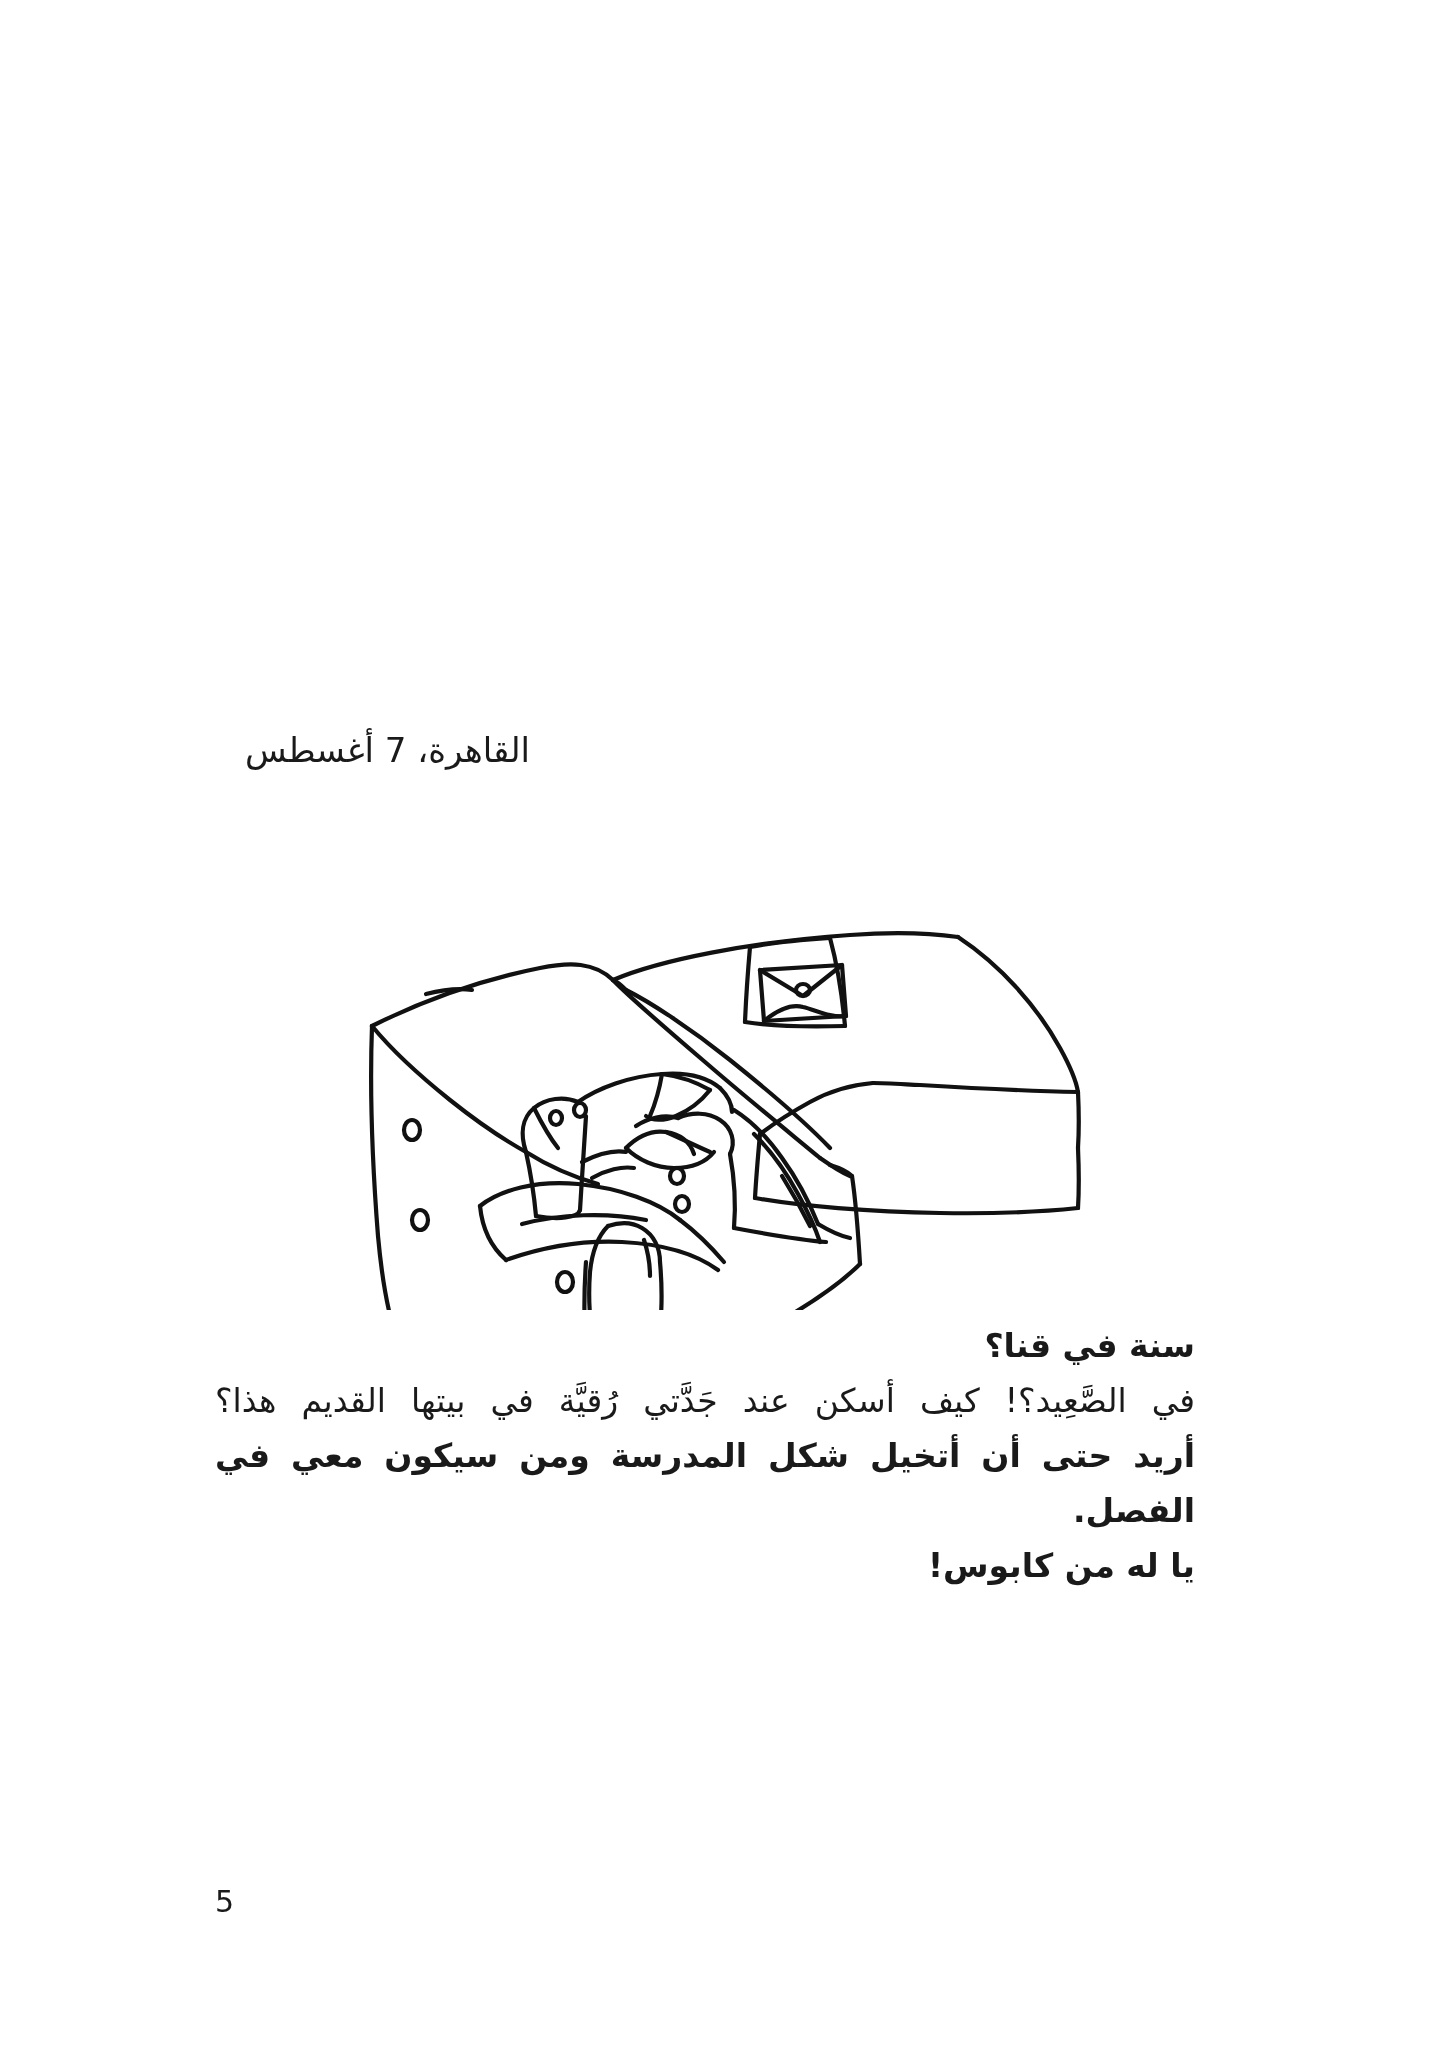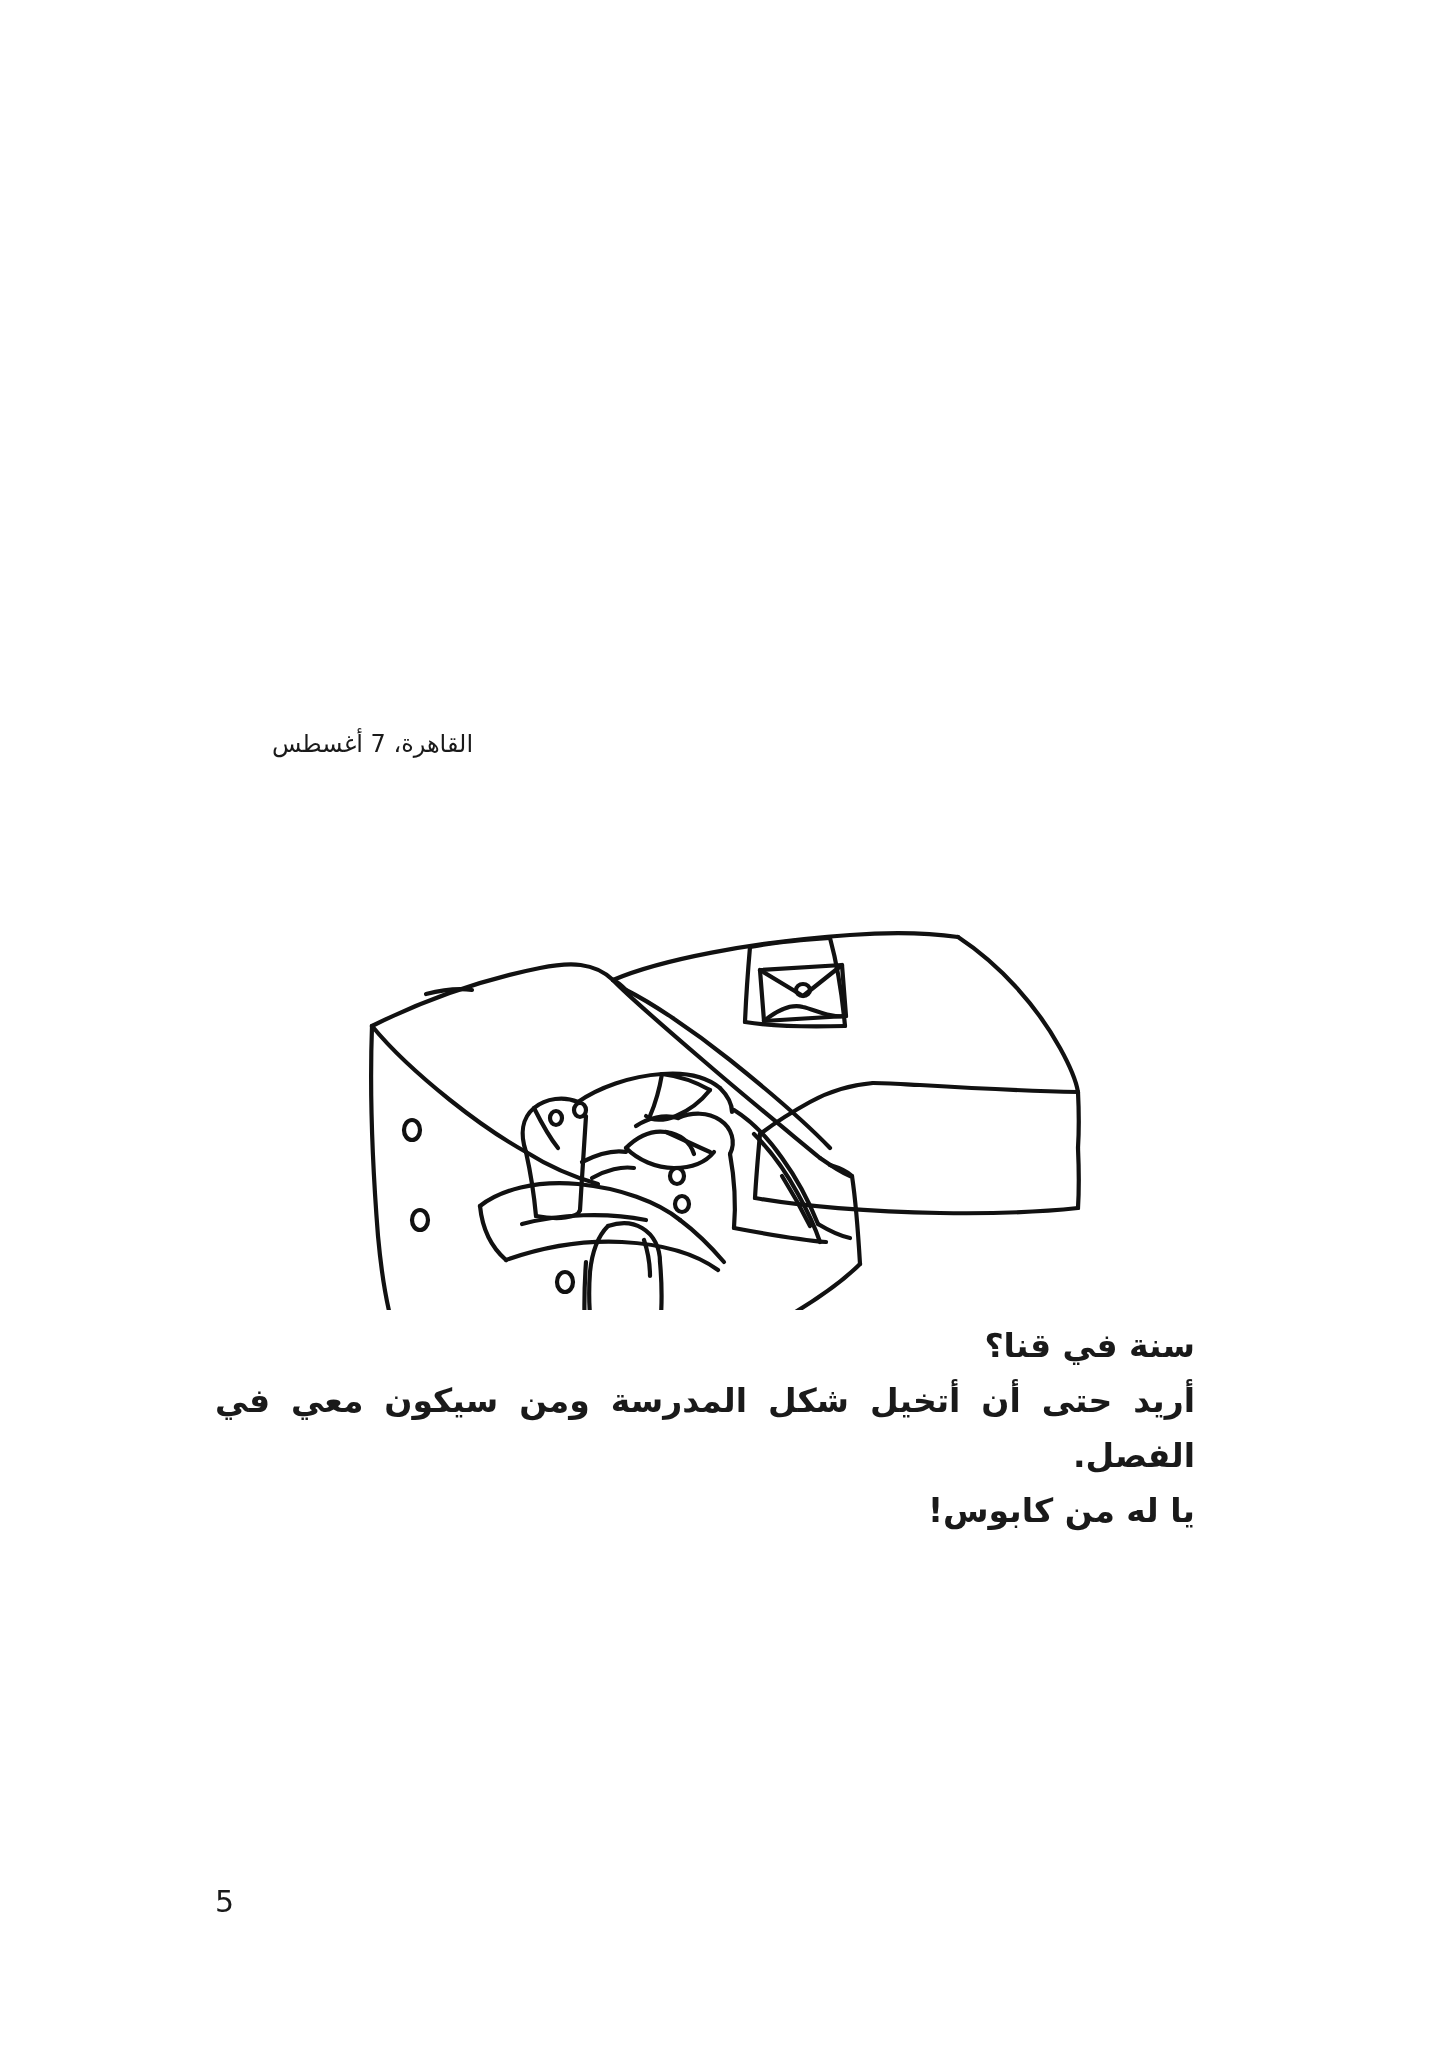--- a/index.html
+++ b/index.html
@@ -20,23 +20,23 @@
     overflow: hidden;
     margin: 0 auto;
   }
 
   
   .dateline {
     position: absolute;
     top: 728px;
     right: 915px;       
     left: 215px;
-    text-align: center;
+    text-align: right;
     direction: rtl;
-    font-size: 24px;
+    font-size: 34px;
     line-height: 1.35;
     letter-spacing: 0.2px;
     white-space: nowrap;
     color: #1a1a1a;
   }
 
   
   .illustration {
     position: absolute;
     top: 880px;
@@ -200,19 +200,20 @@
       <path d="M262 436 C 282 442, 306 444, 330 440"></path>
       <ellipse cx="300" cy="452" rx="7" ry="8"></ellipse>
       <path d="M256 382 C 254 410, 254 442, 256 468"></path>
       <path d="M314 360 C 318 372, 320 384, 320 396"></path>
 
     </svg>
   </div>
 
   <div class="bodytext">
     <p class="line-right">سنة في قنا؟</p>
+    <p class="para-justified">في الصَّعِيد؟! كيف أسكن عند جَدَّتي رُقيَّة في بيتها القديم هذا؟</p>
     <p class="para-last">أريد حتى أن أتخيل شكل المدرسة ومن سيكون معي في الفصل.</p>
     <p class="line-right">يا له من كابوس!</p>
   </div>
 
   <div class="folio">5</div>
 
 </div>
 
 </body></html>

